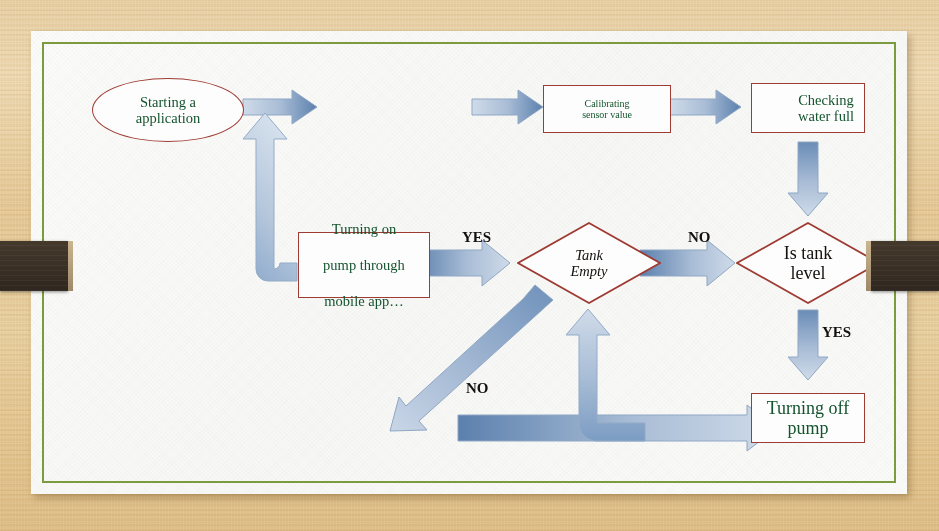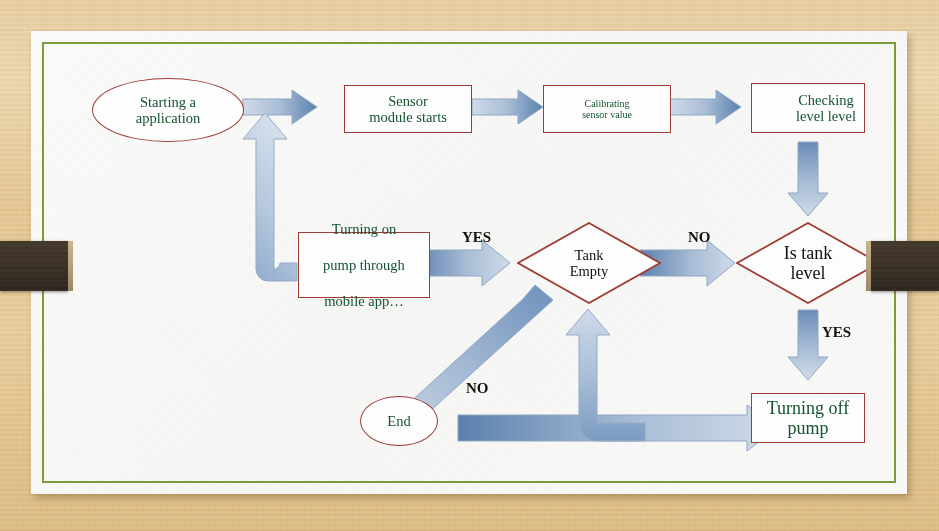--- a/index.html
+++ b/index.html
@@ -210,69 +210,62 @@
                A0,0 0 0 0 597,423
                L645,423 Z" fill="url(#gVup)" stroke="#93abc7" stroke-width="1"></path>
     </g>
   </svg>
 
   <div class="node oval" style="left:92px;top:78px;width:152px;height:64px;font-size:14.5px;flex-direction:column;">
     <span>Starting a</span>
     <span>application</span>
   </div>
 
-  <div class="node rect" style="left:344px;top:85px;width:128px;height:48px;font-size:14.5px;flex-direction:column;">
-    <span>Sensor</span>
-    <span>module starts</span>
-  </div>
 
   <div class="node rect" style="left:543px;top:85px;width:128px;height:48px;font-size:10px;flex-direction:column;">
     <span>Calibrating</span>
     <span>sensor value</span>
   </div>
 
   <div class="node rect" style="left:751px;top:83px;width:114px;height:50px;font-size:14.5px;flex-direction:column;padding-left:36px;">
     <span>Checking</span>
-    <span>level level</span>
+    <span>water full</span>
   </div>
 
   <div class="diamond-wrap" style="left:736px;top:222px;width:144px;height:82px;">
     <svg width="144" height="82" viewBox="0 0 144 82">
       <polygon points="72,1 143,41 72,81 1,41" fill="#fdfdfd" stroke="#9e3b32" stroke-width="1.8"></polygon>
     </svg>
     <div class="dtext" style="font-size:18px;flex-direction:column;">
       <span>Is tank</span>
       <span>level</span>
     </div>
   </div>
 
-  <div class="diamond-wrap" style="left:517px;top:222px;width:144px;height:82px;">
+  <div class="diamond-wrap" style="left:517px;top:222px;width:144px;height:82px;font-style:italic;">
     <svg width="144" height="82" viewBox="0 0 144 82">
       <polygon points="72,1 143,41 72,81 1,41" fill="#fdfdfd" stroke="#9e3b32" stroke-width="1.8"></polygon>
     </svg>
     <div class="dtext" style="font-size:14.5px;flex-direction:column;">
       <span>Tank</span>
       <span>Empty</span>
     </div>
   </div>
 
   <div class="node rect" style="left:298px;top:232px;width:132px;height:66px;font-size:14.5px;flex-direction:column;gap:20px;">
     <span>Turning on</span>
     <span>pump through</span>
     <span>mobile app…</span>
   </div>
 
   <div class="node rect" style="left:751px;top:393px;width:114px;height:50px;font-size:18px;flex-direction:column;">
     <span>Turning off</span>
     <span>pump</span>
   </div>
 
-  <div class="node oval" style="left:360px;top:396px;width:78px;height:50px;font-size:14.5px;">
-    <span>End</span>
-  </div>
 
   <div class="edge-label" style="left:462px;top:229px;font-size:15px;">YES</div>
 
   <div class="edge-label" style="left:688px;top:229px;font-size:15px;">NO</div>
 
   <div class="edge-label" style="left:822px;top:324px;font-size:15px;">YES</div>
 
   <div class="edge-label" style="left:466px;top:380px;font-size:15px;">NO</div>
 </div>
 

